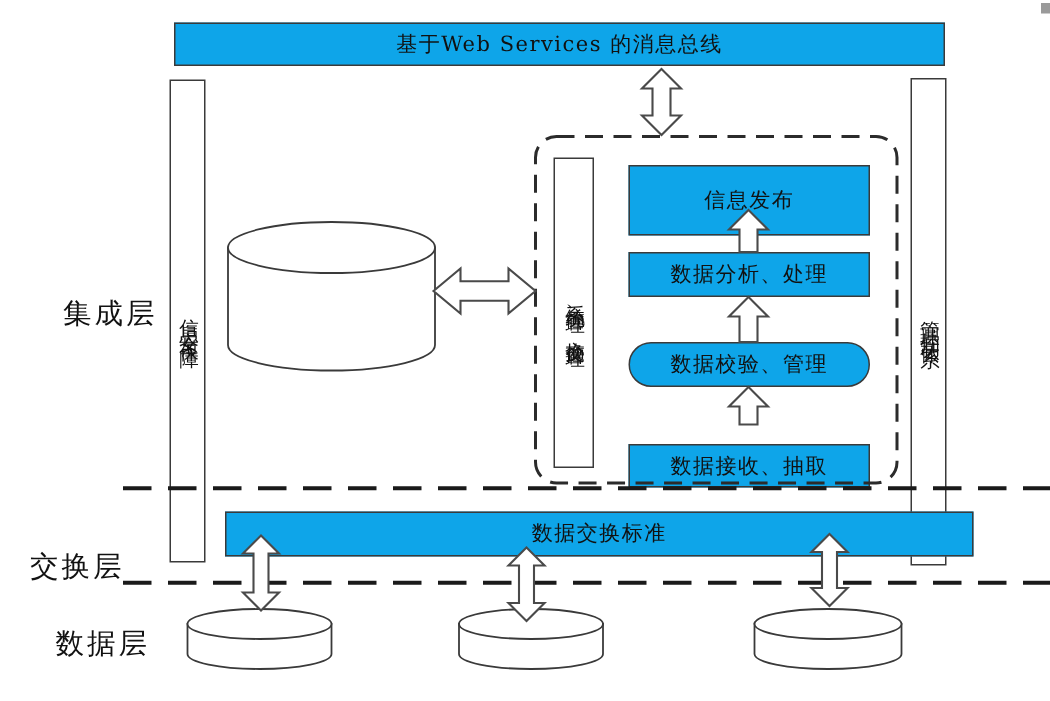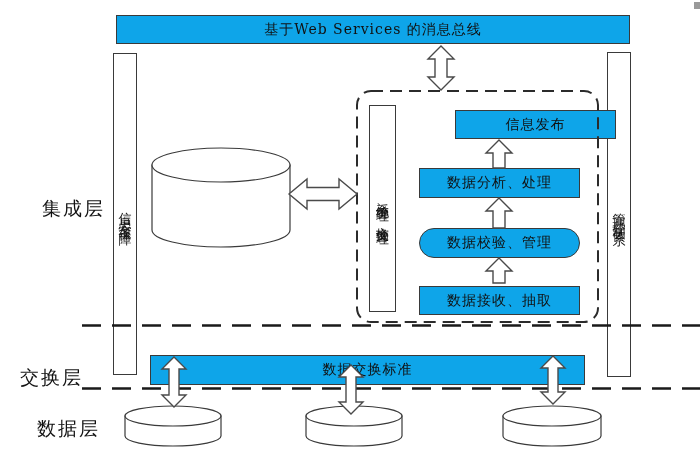--- a/index.html
+++ b/index.html
@@ -59,34 +59,34 @@
   </div>
 
   <div class="layer-label" style="left:42px; top:196px;">集成层</div>
   <div class="layer-label" style="left:20px; top:349px;margin-top:16px;">交换层</div>
   <div class="layer-label" style="left:37px; top:416px;">数据层</div>
 
   <div class="vbar" style="left:369px; top:105px; width:27px; height:207px;">
     <span class="vtext vtext-tight">系统管理、交换管理</span>
   </div>
 
-  <div class="box" style="left:419px; top:110px; width:161px; height:29px;margin-left:36px;">
+  <div class="box" style="left:419px; top:110px; width:161px; height:47px;">
     <span>信息发布</span>
   </div>
   <div class="box" style="left:419px; top:168px; width:161px; height:30px;">
     <span>数据分析、处理</span>
   </div>
   <div class="box" style="left:419px; top:228px; width:161px; height:30px;border-radius:15px;">
     <span>数据校验、管理</span>
   </div>
-  <div class="box" style="left:419px; top:286px; width:161px; height:29px;font-family:Liberation Mono, monospace;">
+  <div class="box" style="left:419px; top:296px; width:161px; height:29px;font-family:Liberation Mono, monospace;">
     <span>数据接收、抽取</span>
   </div>
 
-  <div class="box" style="left:150px; top:355px; width:435px; height:30px;">
+  <div class="box" style="left:150px; top:341px; width:499px; height:30px;">
     <span>数据交换标准</span>
   </div>
 
   <div class="cyl-label" style="left:152px; top:194px; width:138px;">数据中心</div>
   <div class="cyl-label" style="left:133px; top:421px; width:80px;">DB1</div>
   <div class="cyl-label" style="left:314px; top:423px; width:80px;">DB2</div>
   <div class="cyl-label" style="left:512px; top:423px; width:80px;">DB3</div>
 
   <div class="edge-artifact"></div>
 

